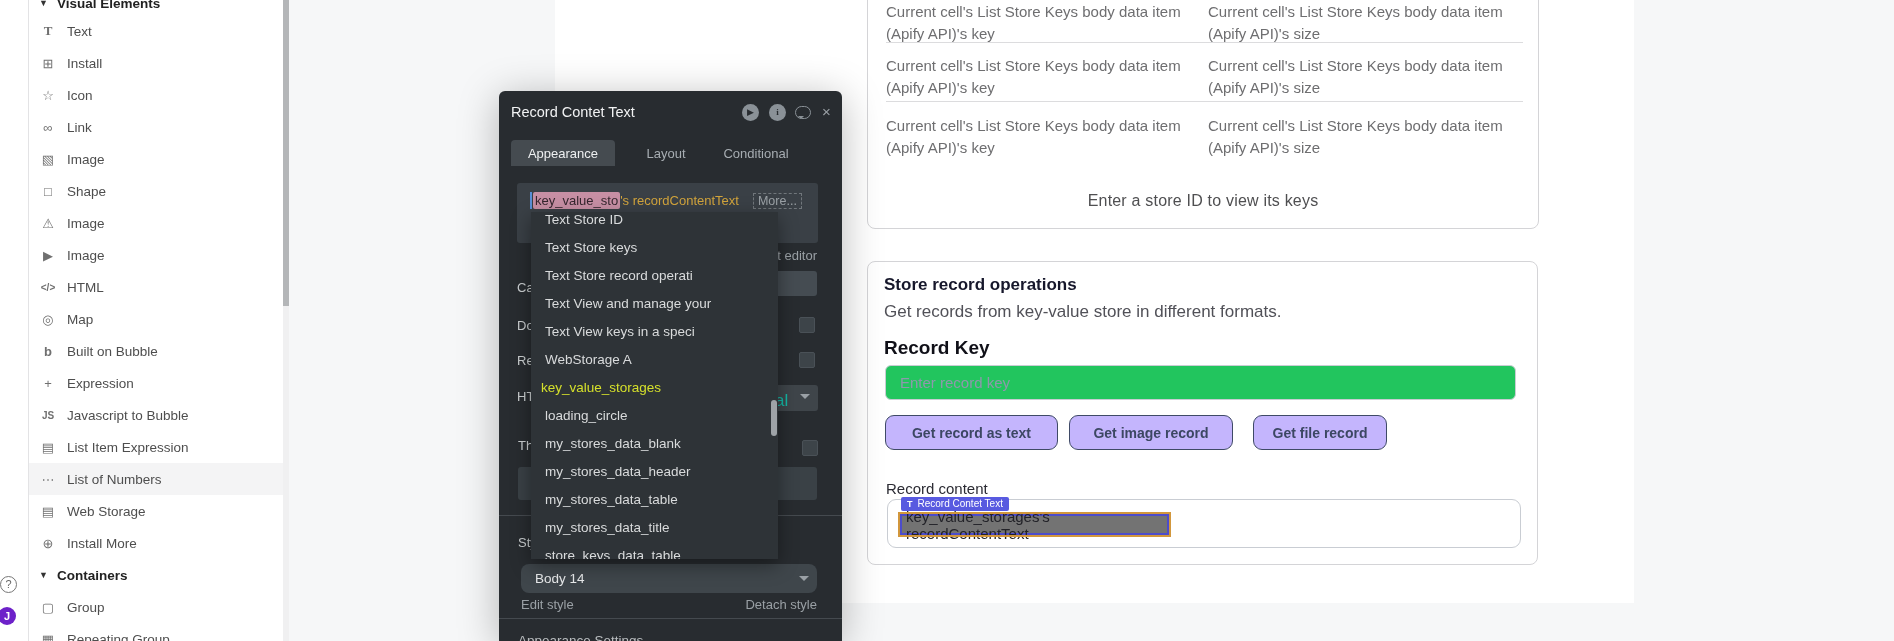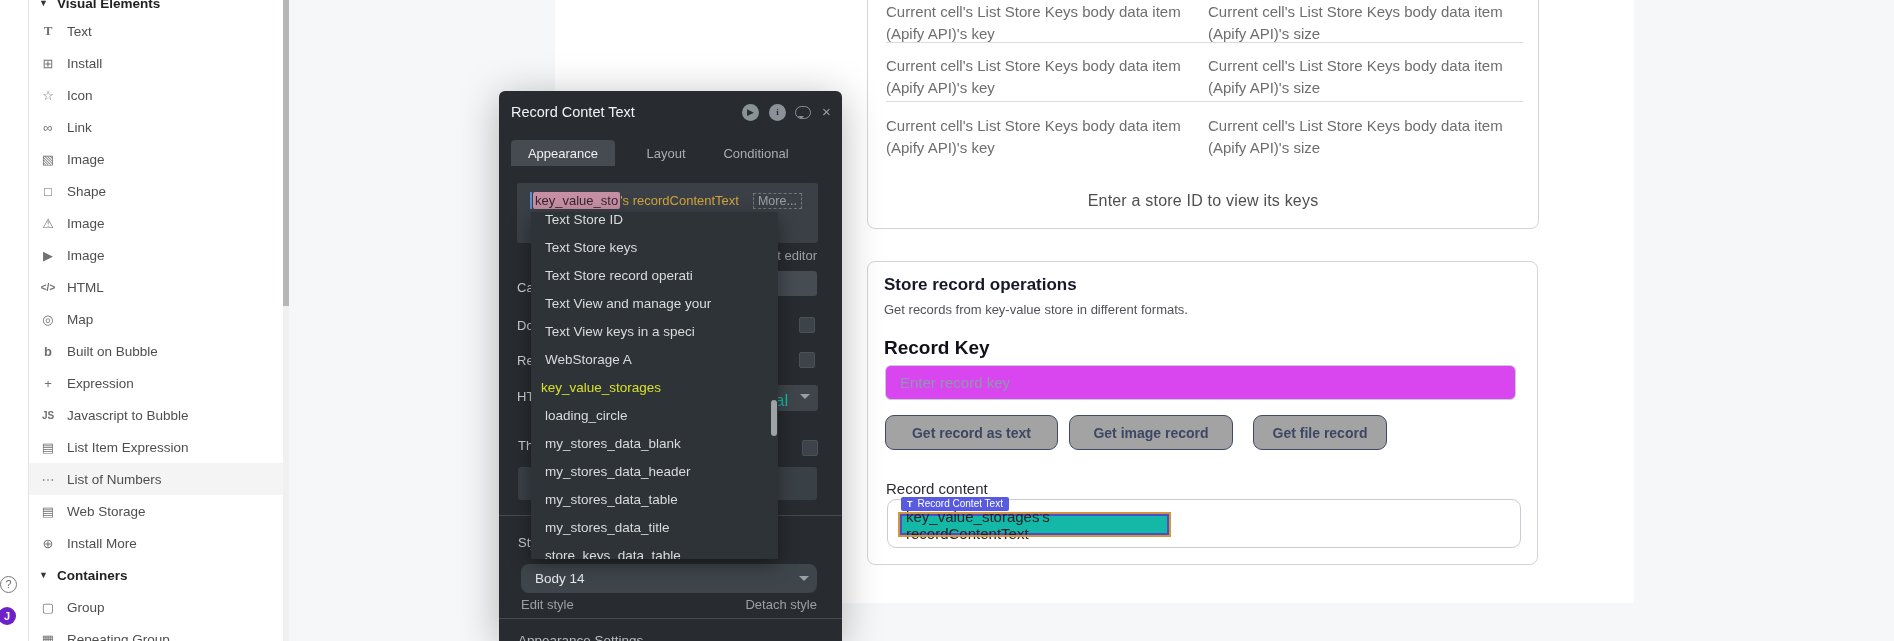--- a/index.html
+++ b/index.html
@@ -40,36 +40,36 @@
   .tb-col { position:absolute; font-size:15px; line-height:22px; color:#6e6e70; width:305px; }
   .tb-col.c1 { left:18px; } .tb-col.c2 { left:340px; }
   .tb-div { position:absolute; left:18px; width:637px; height:1px; background:#dcdcde; }
   .tb-empty { position:absolute; left:0; top:203px; width:100%; text-align:center;
     font-size:16px; color:#4f4f51; letter-spacing:.2px; }
 
   
   .ops-box { position:absolute; left:578px; top:261px; width:671px; height:304px;
     background:#fff; border:1px solid #d4d4d7; border-radius:8px; }
   .ops-title { position:absolute; left:16px; top:13px; font-size:17px; font-weight:bold; color:#16172b; }
-  .ops-sub { position:absolute; left:16px; top:40px; font-size:13px; color:#515158; }
+  .ops-sub { position:absolute; left:16px; top:40px; font-size:17px; color:#515158; }
   .ops-keylabel { position:absolute; left:16px; top:75px; font-size:19px; font-weight:bold; color:#101018; }
   .ops-input { position:absolute; left:17px; top:103px; width:631px; height:35px;
-    border:1px solid #c9cdd3; border-radius:6px; background:#d946ef; padding-left:14px;
+    border:1px solid #c9cdd3; border-radius:6px; background:#22c55e; padding-left:14px;
     font-size:15px; color:#333; font-family:"Liberation Sans",sans-serif; }
   .ops-input::placeholder { color:#8e98ac; }
   .ops-btn { position:absolute; top:153px; height:35px; border:1.5px solid #3f4a66; border-radius:9px;
-    background:#a3a3a3; color:#3c4763; font-size:14px; font-weight:bold; text-align:center;
+    background:#c4b5fd; color:#3c4763; font-size:14px; font-weight:bold; text-align:center;
     font-family:"Liberation Sans",sans-serif; cursor:pointer; }
   .ops-contentlabel { position:absolute; left:18px; top:218px; font-size:15px; color:#2b2b33; }
   .rc-container { position:absolute; left:19px; top:237px; width:634px; height:49px;
     border:1px solid #c9cdd3; border-radius:9px; background:#fff; }
   .el-chip { position:absolute; left:33px; top:235px; height:14px; background:#585ae0; color:#fff;
     border-radius:2px; font-size:10px; line-height:14px; padding:0 6px; display:flex; gap:5px; align-items:center; z-index:3; }
   .el-chip .chip-t { font-weight:bold; font-size:9px; }
-  .sel-element { position:absolute; left:32px; top:252px; width:269px; height:21px; background:#14b8a6;
+  .sel-element { position:absolute; left:32px; top:252px; width:269px; height:21px; background:#737373;
     outline:2px solid #d2973c; border:2px solid #4c4ccc; z-index:2;
     display:flex; align-items:center; padding-left:4px; font-size:15px; color:#222228; }
 
   
   .panel { position:absolute; left:499px; top:91px; width:343px; height:550px; background:#282c30;
     border-radius:6px 6px 0 0; box-shadow:0 6px 40px rgba(0,0,0,.28); z-index:10; }
   .panel-title { position:absolute; left:12px; top:13px; font-size:14.5px; color:#f1f2f3; }
   .win-ic { position:absolute; top:13px; width:17px; height:17px; border-radius:50%;
     background:#8a9197; color:#282c30; font-size:9px; text-align:center; line-height:17px; cursor:pointer; }
   .icon-play { left:243px; } .icon-info { left:270px; font-weight:bold; font-family:"Liberation Serif",serif; }

